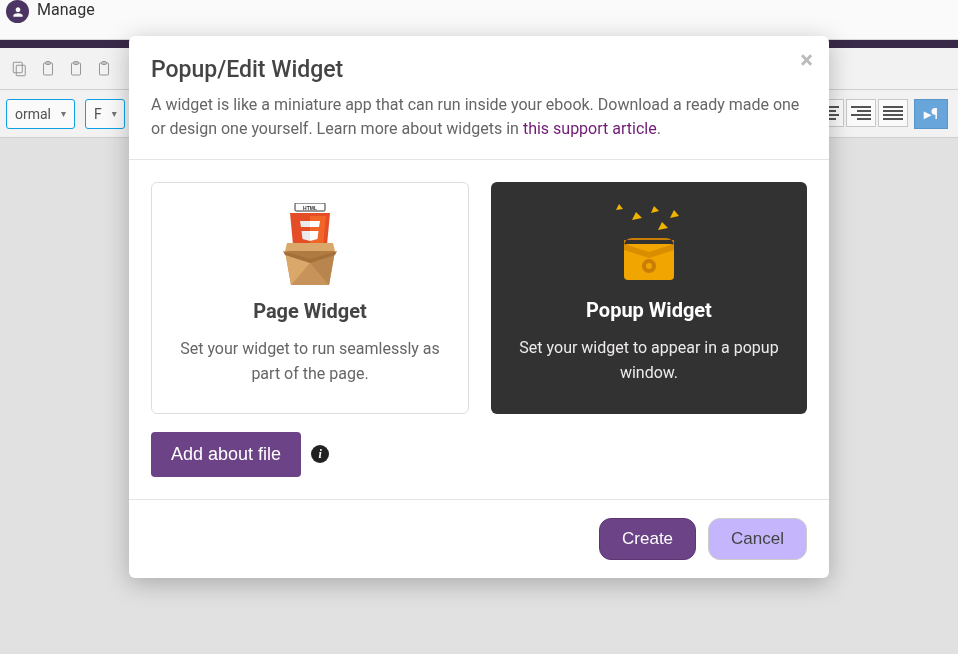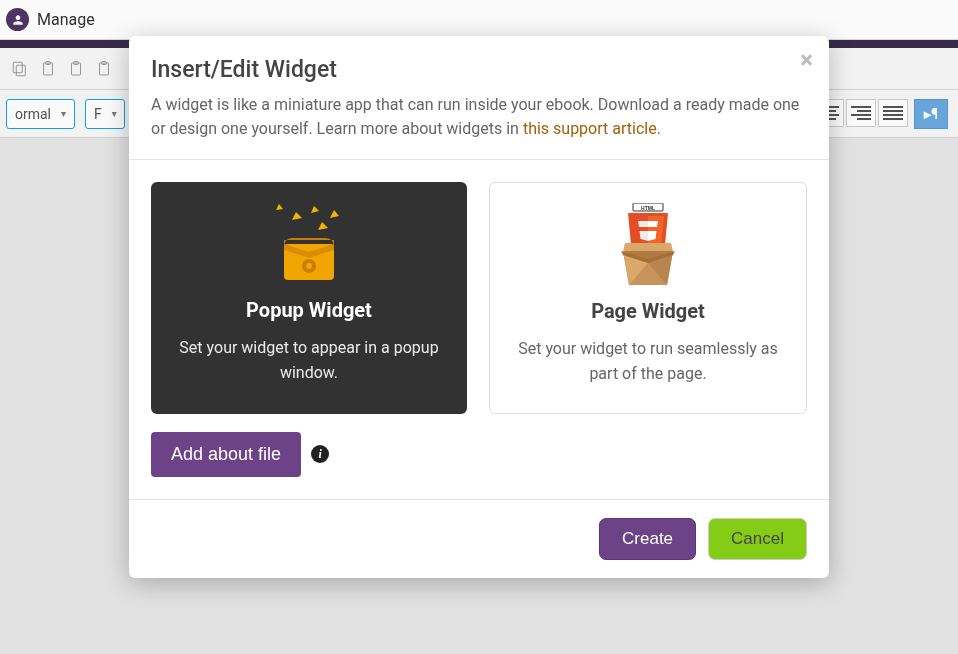--- a/index.html
+++ b/index.html
@@ -9,21 +9,21 @@
       width: 958px;
       height: 654px;
       overflow: hidden;
       position: relative;
     }
     
     .topbar {
       height: 40px;
       background: #ffffff;
       display: flex;
-      align-items: center;
+      align-items: flex-start;
       padding-left: 6px;
       border-bottom: 1px solid #ddd;
     }
     .user-icon {
       width: 23px;
       height: 23px;
       border-radius: 50%;
       background: #4e3764;
       margin-right: 8px;
       display: inline-flex;
@@ -133,21 +133,21 @@
       font-size: 23px;
       color: #444;
       font-weight: 500;
       margin-bottom: 10px;
     }
     .modal-desc {
       font-size: 16px;
       color: #666;
       line-height: 1.5;
     }
-    .modal-desc a { color: #a16207; text-decoration: none; }
+    .modal-desc a { color: #701a75; text-decoration: none; }
     .close-x {
       position: absolute;
       top: 12px;
       right: 16px;
       font-size: 24px;
       color: #bbb;
       cursor: pointer;
       font-weight: bold;
       line-height: 1;
     }
@@ -224,30 +224,30 @@
     .modal-footer {
       border-top: 1px solid #e5e5e5;
       padding: 18px 22px;
       display: flex;
       justify-content: flex-end;
       gap: 12px;
     }
     .btn {
       font-size: 17px;
       padding: 10px 22px;
-      border-radius: 7px;
+      border-radius: 12px;
       cursor: pointer;
     }
     .btn-primary {
       background: #6b4386;
       color: #fff;
       border: 1px solid #5c3773;
     }
     .btn-default {
-      background: #84cc16;
+      background: #c4b5fd;
       color: #444;
       border: 1px solid #ccc;
     }
   </style>
 </head>
 <body>
 
 <div class="topbar">
   <span class="user-icon">
     <svg viewBox="0 0 24 24">
@@ -321,49 +321,28 @@
     </div>
     <div class="para-btn">▸¶</div>
   </div>
 </div>
 
 <div class="overlay">
   <div class="modal">
 
     <div class="modal-header">
       <span class="close-x">×</span>
-      <div class="modal-title">Insert/Edit Widget</div>
+      <div class="modal-title">Popup/Edit Widget</div>
       <div class="modal-desc">
         <span>A widget is like a miniature app that can run inside your ebook. Download a ready made one or design one yourself. Learn more about widgets in </span><a href="#">this support article</a><span>.</span>
       </div>
     </div>
 
     <div class="modal-body">
       <div class="widget-row">
-
-        <div class="widget-card dark">
-          <div class="widget-icon-area">
-            <svg width="90" height="82" viewBox="0 0 90 82">
-              <g>
-                <polygon points="15,0 12,6 19,5" fill="#f0b400"></polygon>
-                <polygon points="50,2 47,9 55,7" fill="#f0b400"></polygon>
-                <polygon points="70,6 66,14 75,12" fill="#f0b400"></polygon>
-                <polygon points="32,8 28,16 38,14" fill="#f0b400"></polygon>
-                <polygon points="58,18 54,26 64,24" fill="#f0b400"></polygon>
-              </g>
-              <path d="M20 36 L70 36 L70 44 Q70 34 62 34 L28 34 Q20 34 20 44 Z" fill="#c97d05"></path>
-              <rect x="20" y="40" width="50" height="36" rx="4" fill="#f0a500"></rect>
-              <path d="M20 40 L45 48 L70 40 L70 46 L45 54 L20 46 Z" fill="#d98e00"></path>
-              <circle cx="45" cy="62" r="7" fill="#c97d05"></circle>
-              <circle cx="45" cy="62" r="3" fill="#f0a500"></circle>
-            </svg>
-          </div>
-          <div class="widget-title">Popup Widget</div>
-          <div class="widget-desc">Set your widget to appear in a popup window.</div>
-        </div>
 
         <div class="widget-card light">
           <div class="widget-icon-area">
             <svg width="74" height="84" viewBox="0 0 74 84">
               <rect x="22" y="0" width="30" height="8" rx="1" fill="#fff" stroke="#333" stroke-width="1"></rect>
               <text x="37" y="6.5" text-anchor="middle" font-size="5" font-weight="700" fill="#333" font-family="Arial">HTML</text>
               <path d="M17 10 L57 10 L54 42 L37 47 L20 42 Z" fill="#e44d26"></path>
               <path d="M37 13 L53 13 L50.5 40 L37 44 Z" fill="#f16529"></path>
               <path d="M37 18 L27 18 L28 24 L37 24 Z M37 28 L28.5 28 L29.5 36 L37 38 Z" fill="#ebebeb"></path>
               <path d="M37 18 L47 18 L46 24 L37 24 Z M37 28 L45.5 28 L44.5 36 L37 38 Z" fill="#fff"></path>
@@ -374,20 +353,41 @@
                 <polygon points="62,48 56,82 37,60" fill="#b8854f"></polygon>
                 <polygon points="10,48 64,48 62,48 60,40 14,40 12,48" fill="#d9a86a"></polygon>
                 <polygon points="10,48 37,56 64,48 62,52 37,60 12,52" fill="#a56f3a"></polygon>
               </g>
             </svg>
           </div>
           <div class="widget-title">Page Widget</div>
           <div class="widget-desc">Set your widget to run seamlessly as part of the page.</div>
         </div>
 
+        <div class="widget-card dark">
+          <div class="widget-icon-area">
+            <svg width="90" height="82" viewBox="0 0 90 82">
+              <g>
+                <polygon points="15,0 12,6 19,5" fill="#f0b400"></polygon>
+                <polygon points="50,2 47,9 55,7" fill="#f0b400"></polygon>
+                <polygon points="70,6 66,14 75,12" fill="#f0b400"></polygon>
+                <polygon points="32,8 28,16 38,14" fill="#f0b400"></polygon>
+                <polygon points="58,18 54,26 64,24" fill="#f0b400"></polygon>
+              </g>
+              <path d="M20 36 L70 36 L70 44 Q70 34 62 34 L28 34 Q20 34 20 44 Z" fill="#c97d05"></path>
+              <rect x="20" y="40" width="50" height="36" rx="4" fill="#f0a500"></rect>
+              <path d="M20 40 L45 48 L70 40 L70 46 L45 54 L20 46 Z" fill="#d98e00"></path>
+              <circle cx="45" cy="62" r="7" fill="#c97d05"></circle>
+              <circle cx="45" cy="62" r="3" fill="#f0a500"></circle>
+            </svg>
+          </div>
+          <div class="widget-title">Popup Widget</div>
+          <div class="widget-desc">Set your widget to appear in a popup window.</div>
+        </div>
+
       </div>
 
       <div class="add-row">
         <button class="add-btn">Add about file</button>
         <span class="info-icon">i</span>
       </div>
     </div>
 
     <div class="modal-footer">
       <button class="btn btn-primary">Create</button>

